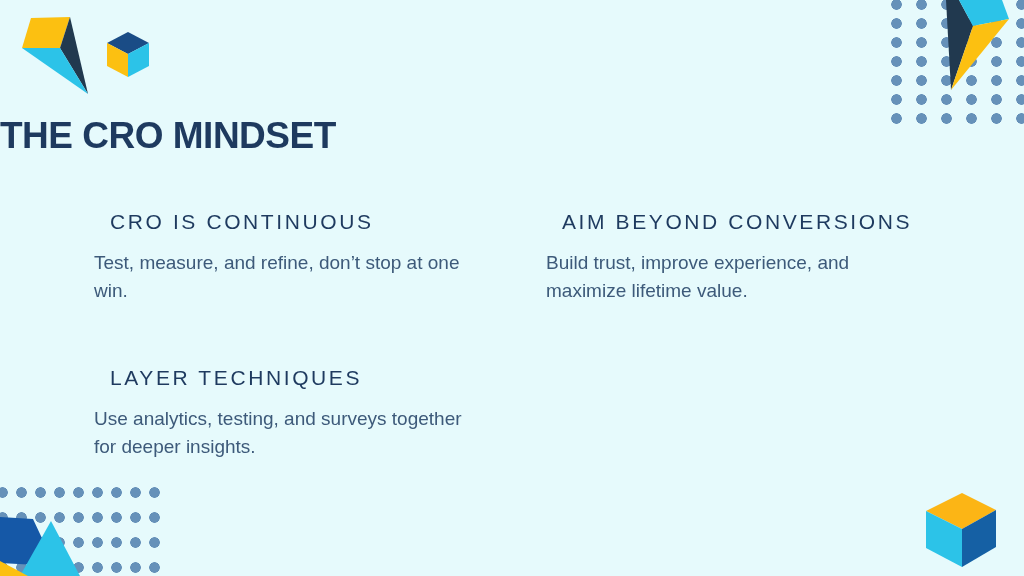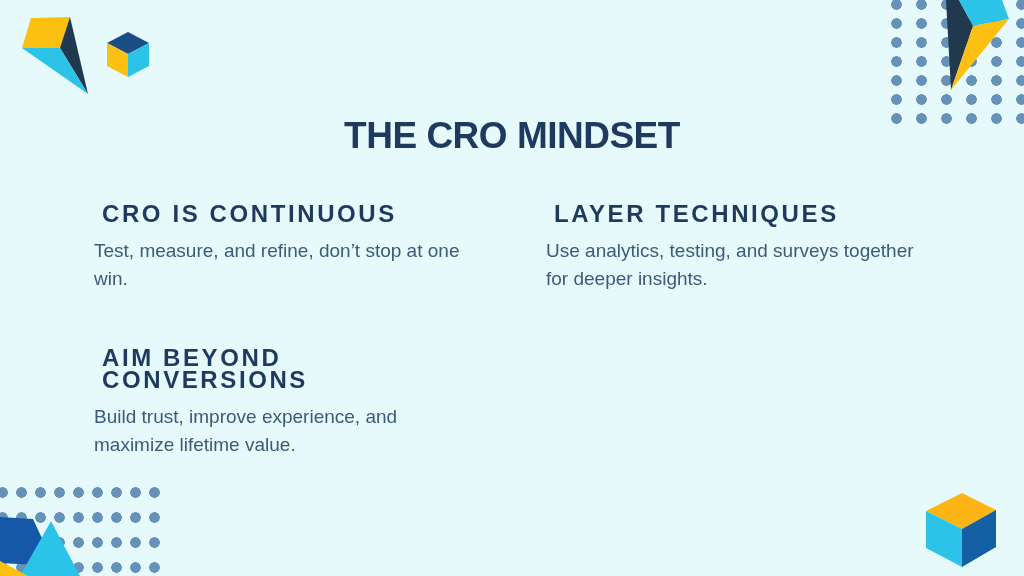--- a/index.html
+++ b/index.html
@@ -6,40 +6,40 @@
   .slide{
     position:relative;
     width:1024px;height:576px;
     overflow:hidden;
     background:var(--bg,#e6fafc);
     font-family:"Liberation Sans", sans-serif;
   }
   .title{
     position:absolute;
     left:0; right:0; top:72px;
-    text-align:center;
+    text-align:left;
     font-size:37px;
     font-weight:800;
     letter-spacing:-0.5px;
     color:var(--navy,#1e3a5f);
     line-height:1;
     margin-top:45px;
   }
   .cards{
     position:absolute;
     left:94px; top:195px;
     display:grid;
     grid-template-columns:410px 410px;
     column-gap:42px;
     row-gap:46px;
   }
   .card h2{
-    margin:8px;
-    font-size:24px;
-    font-weight:700;
+    margin:16px;
+    font-size:21px;
+    font-weight:400;
     letter-spacing:2.6px;
     color:var(--navy,#1e3a5f);
     line-height:22px;
   }
   .card p{
     margin:12px 0 0 0;
     width:376px;
     font-size:19px;
     line-height:28px;
     color:var(--body,#3d5a7a);
@@ -109,23 +109,23 @@
 
   <div class="cards">
 
     <div class="card">
       <h2>CRO IS CONTINUOUS</h2>
       <p>Test, measure, and refine, don’t stop at one win.</p>
     </div>
 
 
     <div class="card">
-      <h2>LAYER TECHNIQUES</h2>
-      <p>Use analytics, testing, and surveys together for deeper insights.</p>
+      <h2>AIM BEYOND CONVERSIONS</h2>
+      <p>Build trust, improve experience, and maximize lifetime value.</p>
     </div>
 
     <div class="card">
-      <h2>AIM BEYOND CONVERSIONS</h2>
-      <p>Build trust, improve experience, and maximize lifetime value.</p>
+      <h2>LAYER TECHNIQUES</h2>
+      <p>Use analytics, testing, and surveys together for deeper insights.</p>
     </div>
 
   </div>
 </div>
 
 </body></html>

